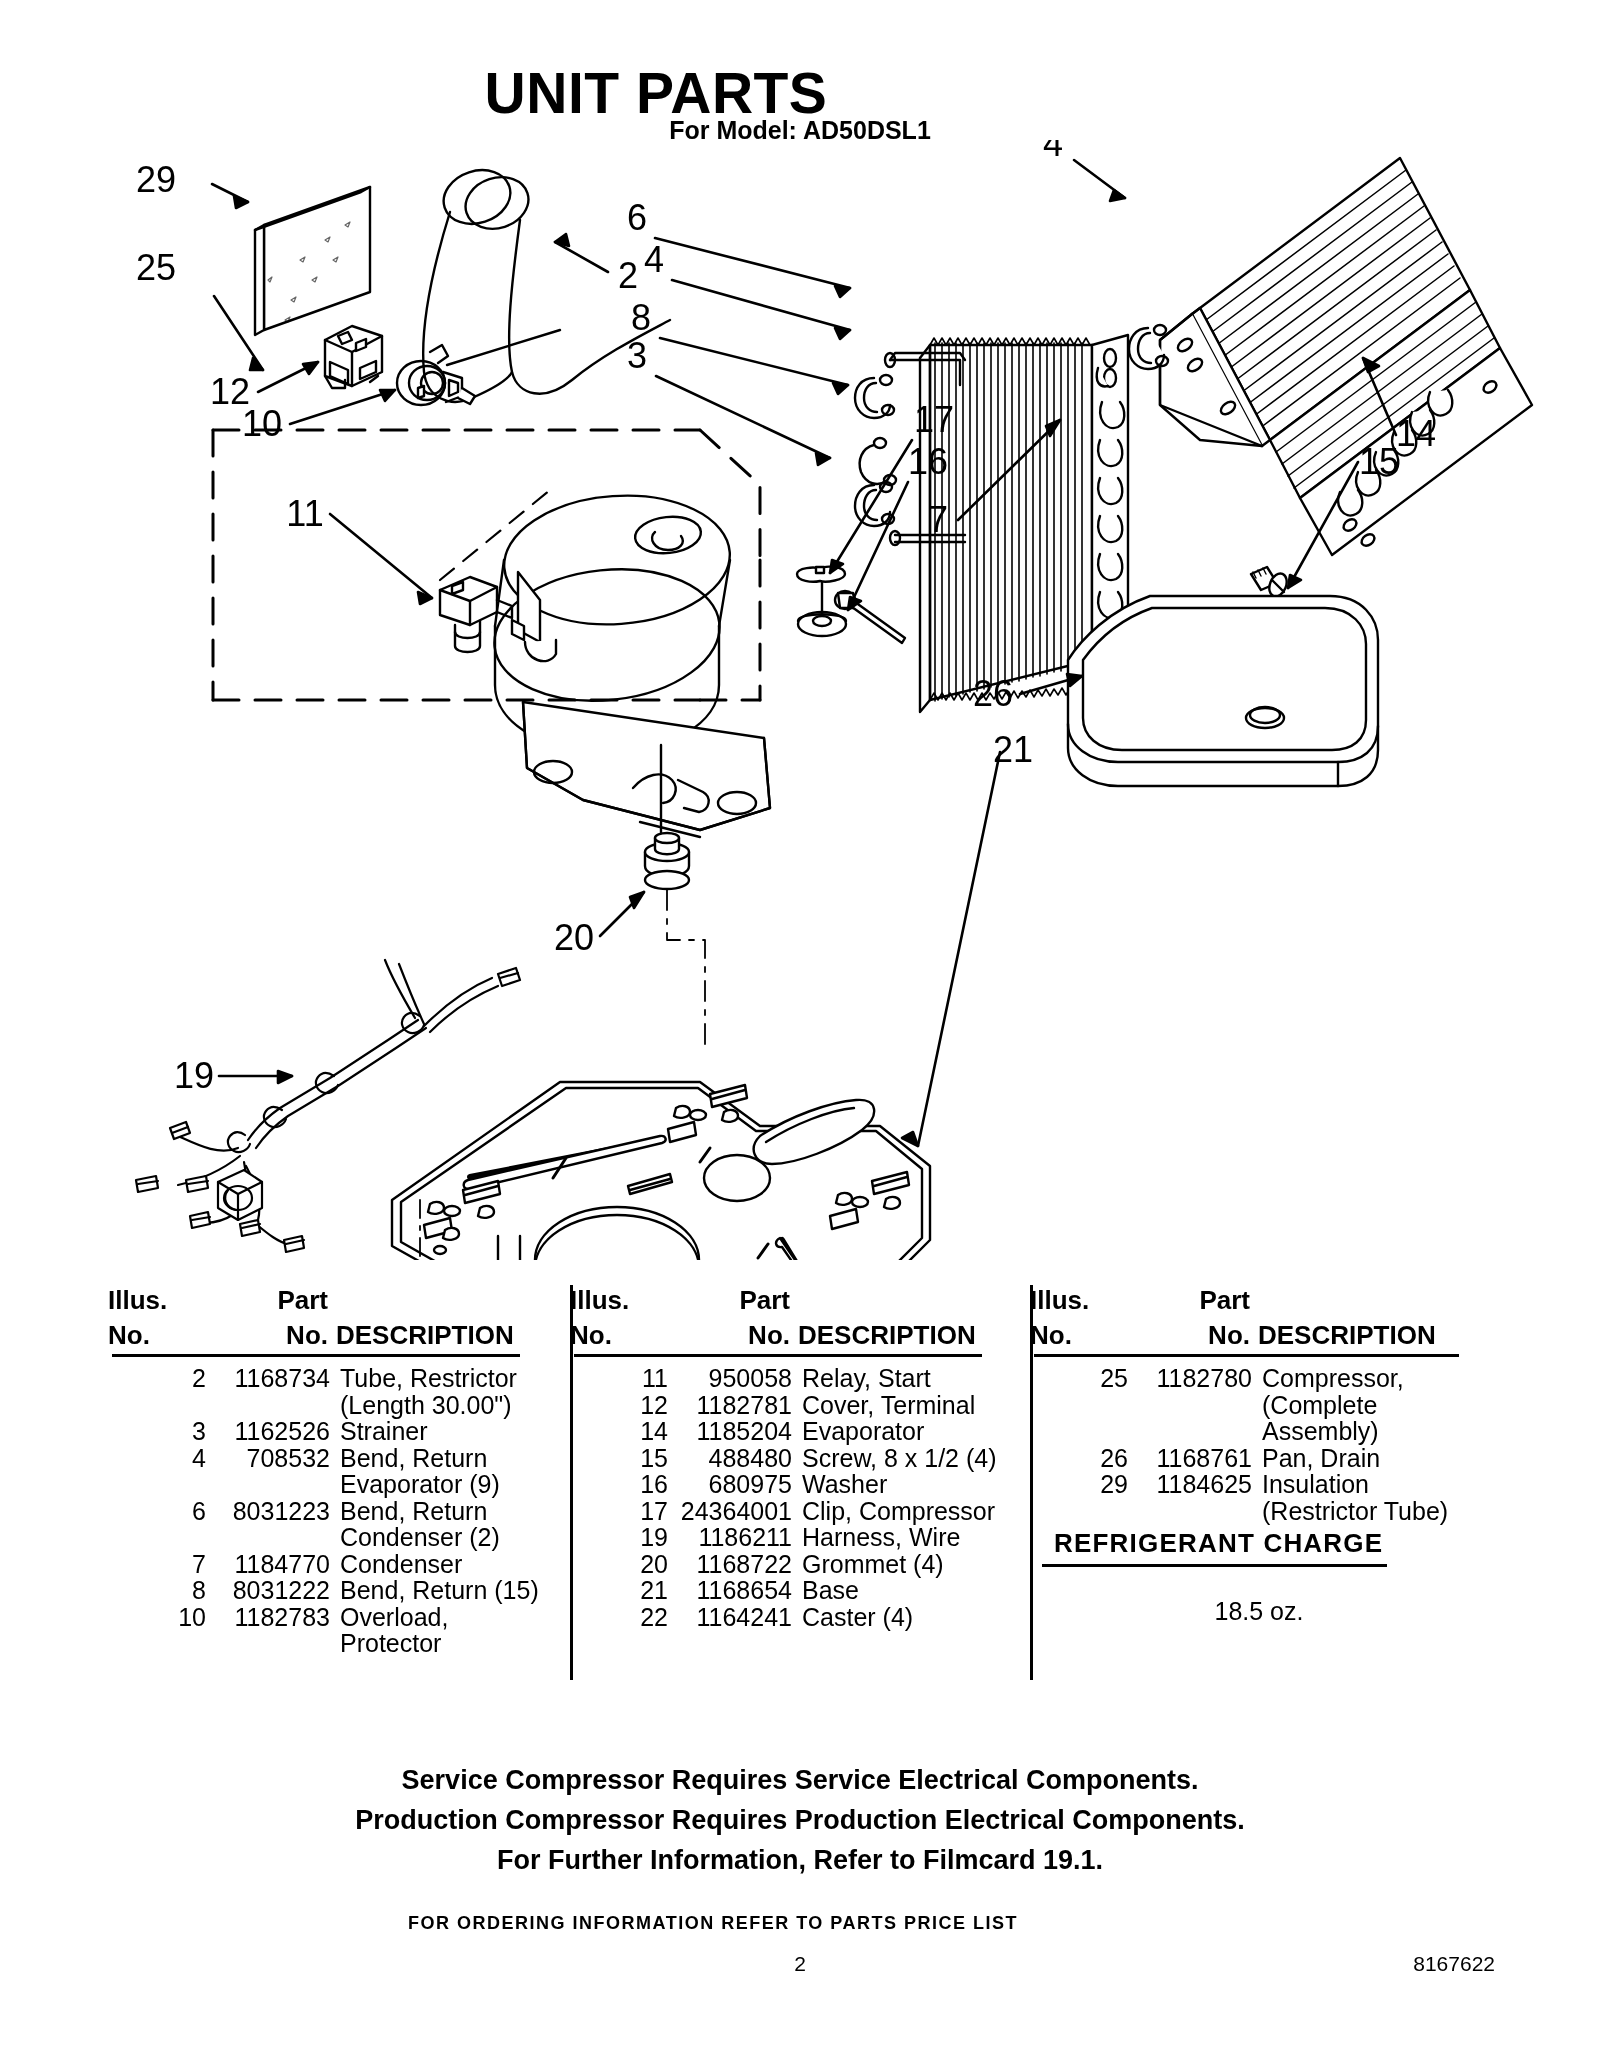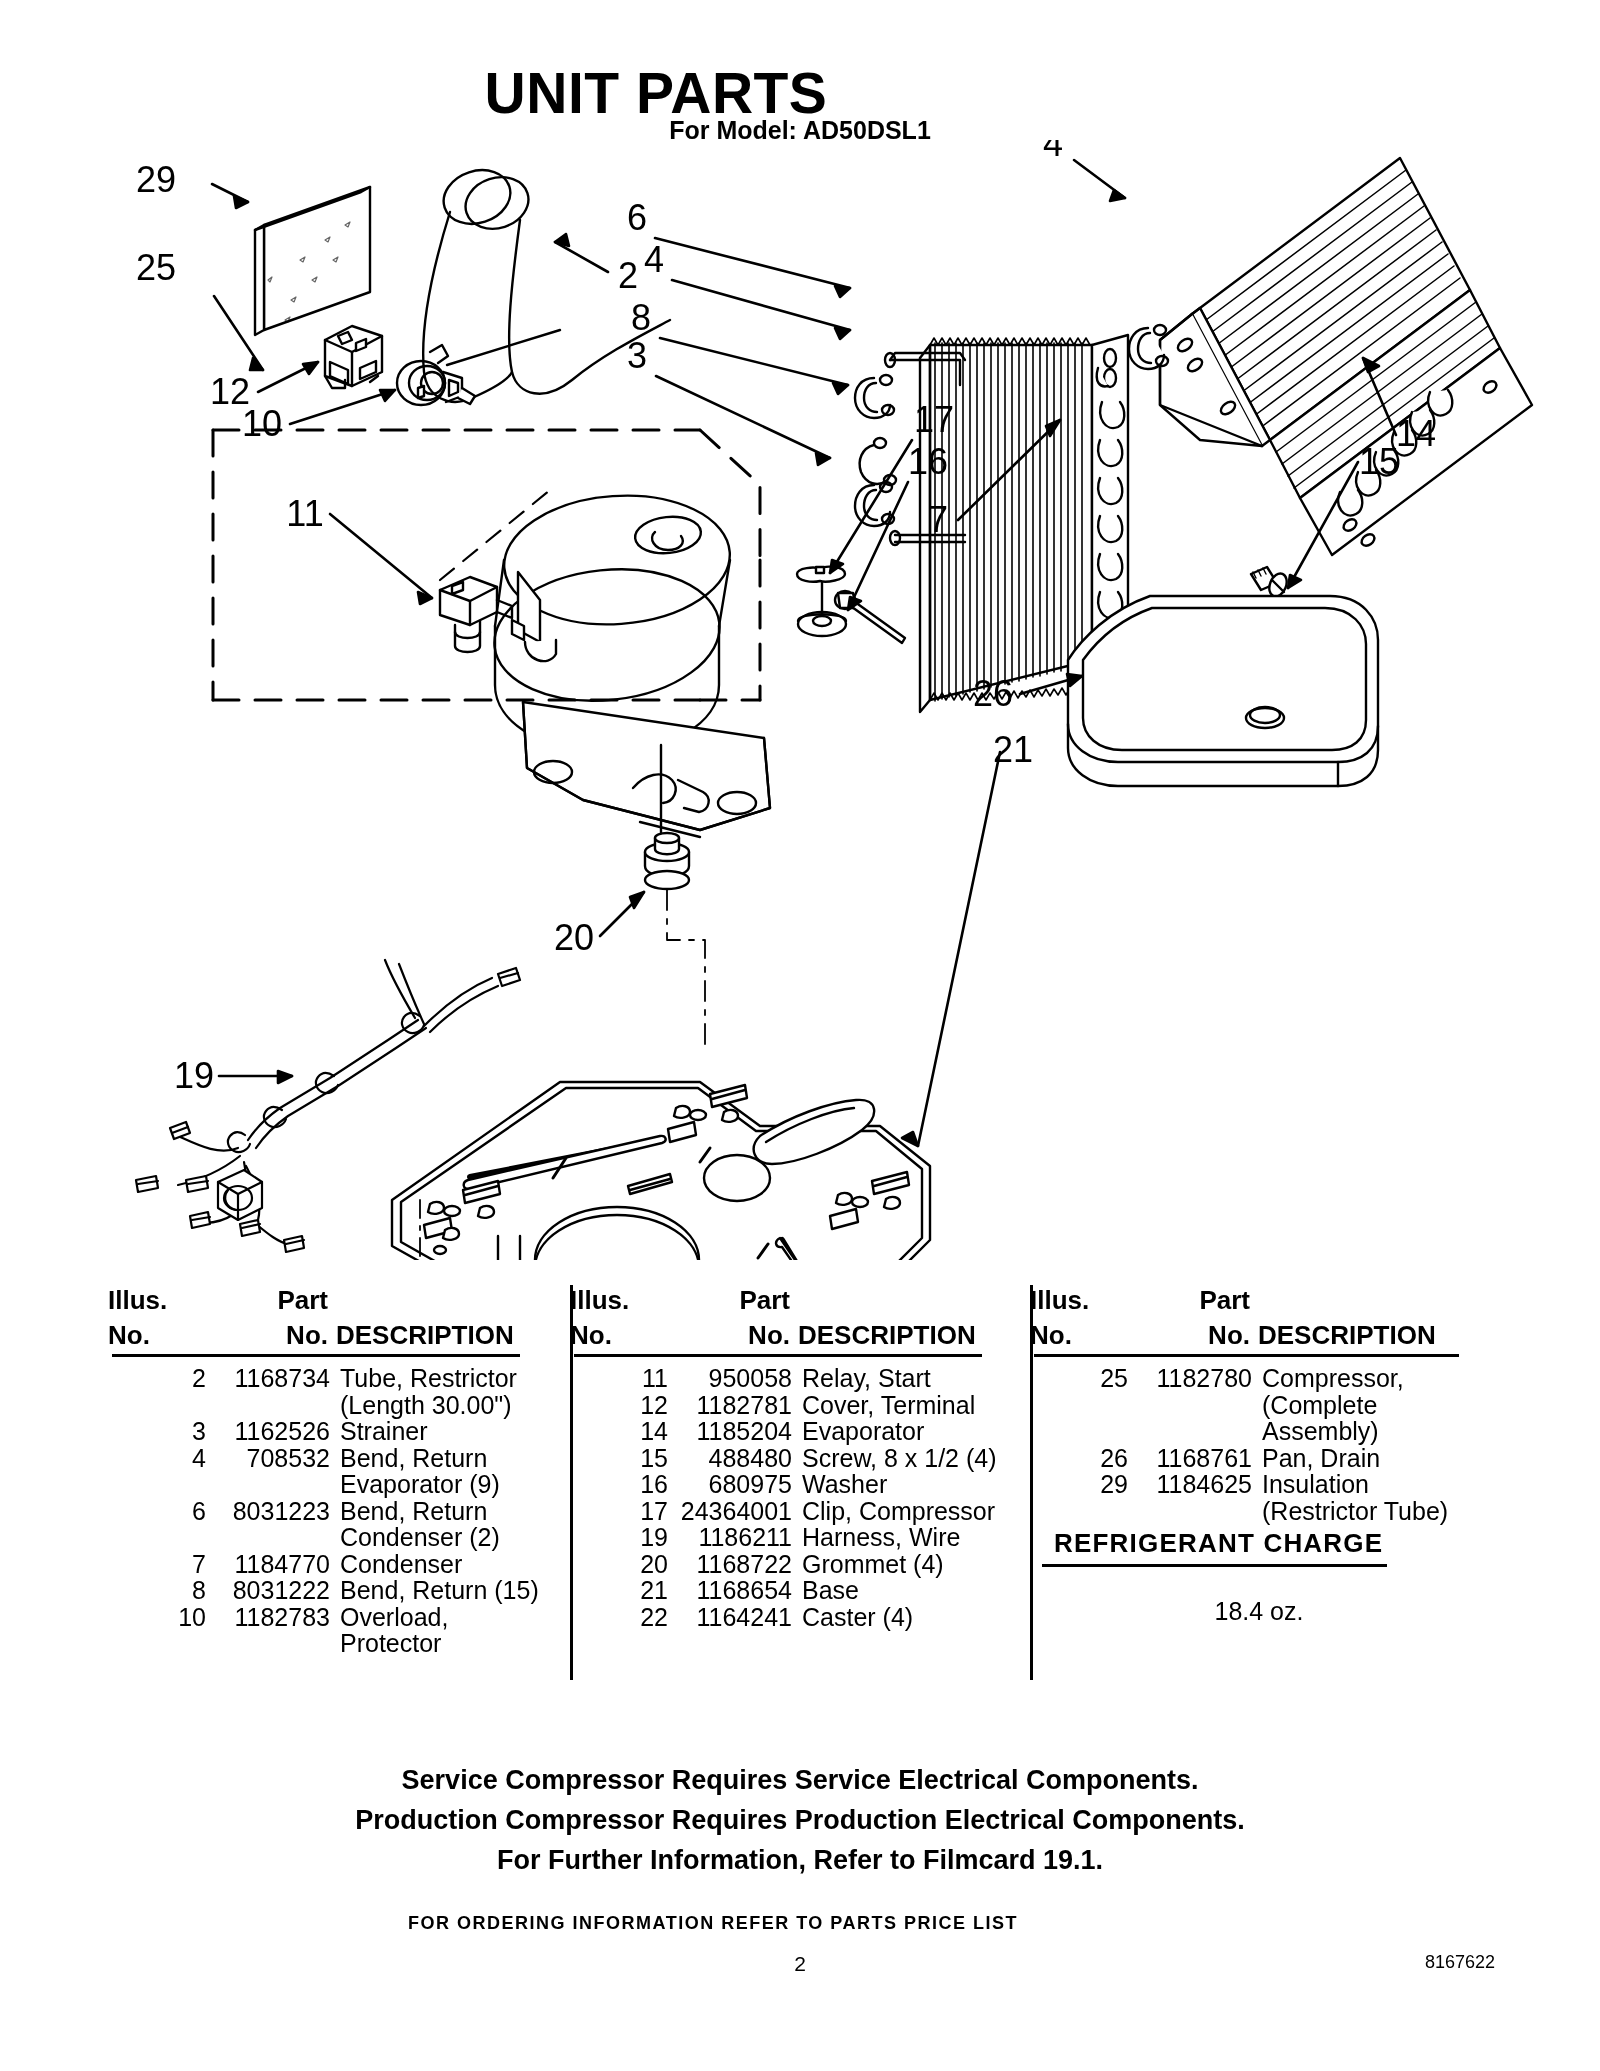--- a/index.html
+++ b/index.html
@@ -80,21 +80,21 @@
   }
   .order-note{
     position:absolute;left:0;top:1913px;width:1426px;text-align:center;
     font-size:18px;font-weight:bold;letter-spacing:1.5px;
   }
   .pagenum{
     position:absolute;left:0;top:1952px;width:1600px;text-align:center;
     font-size:21px;
   }
   .docnum{
-    position:absolute;right:105px;top:1952px;font-size:18px;
+    position:absolute;right:105px;top:1952px;font-size:21px;
   }
 </style>
 </head>
 <body>
 
 <div class="page">
 
   <div class="title">UNIT PARTS</div>
   <div class="subtitle">For Model: AD50DSL1</div>
 
@@ -761,21 +761,21 @@
         </div>
         <div class="prow">
           <span class="r-cont">(Restrictor Tube)</span>
         </div>
       </div>
     </div>
 
     <div class="refrig">
       <div class="refrig-title">REFRIGERANT CHARGE</div>
       <div class="refrig-rule"></div>
-      <div class="refrig-val">18.4 oz.</div>
+      <div class="refrig-val">18.5 oz.</div>
     </div>
   </div>
 
   <div class="notice">
     <div>Service Compressor Requires Service Electrical Components.</div>
     <div>Production Compressor Requires Production Electrical Components.</div>
     <div>For Further Information, Refer to Filmcard 19.1.</div>
   </div>
 
   <div class="order-note">FOR ORDERING INFORMATION REFER TO PARTS PRICE LIST</div>

